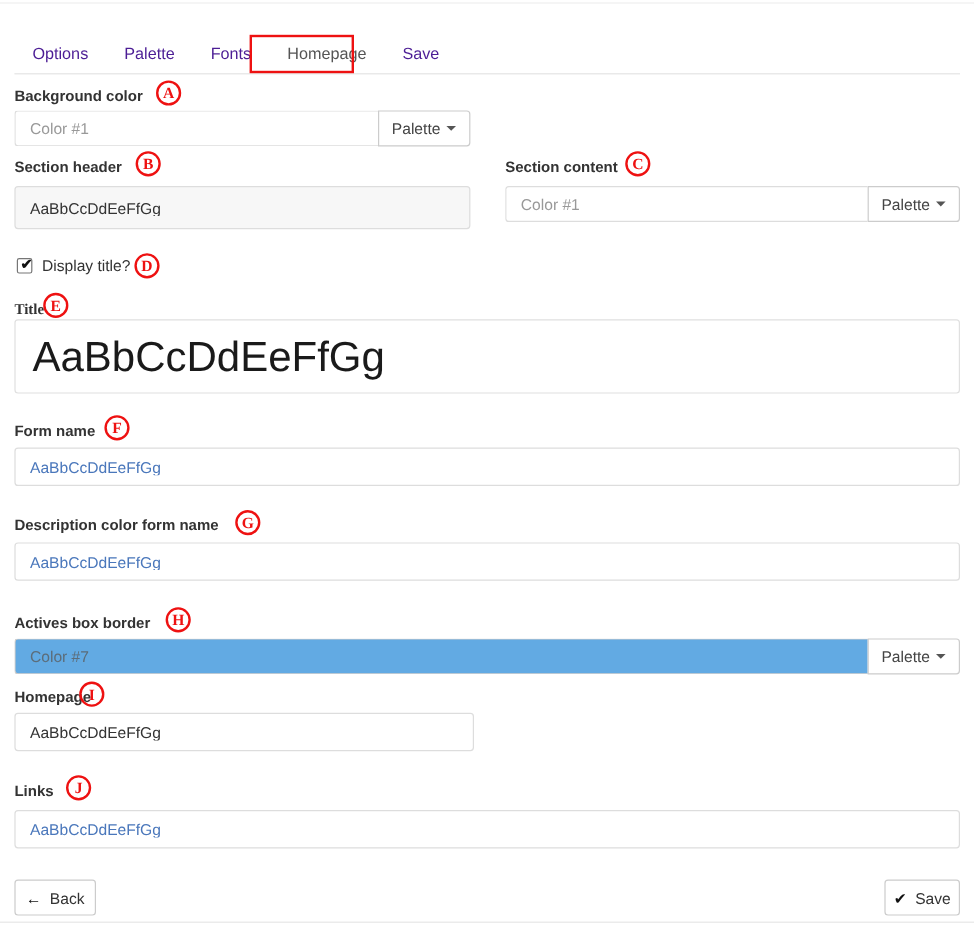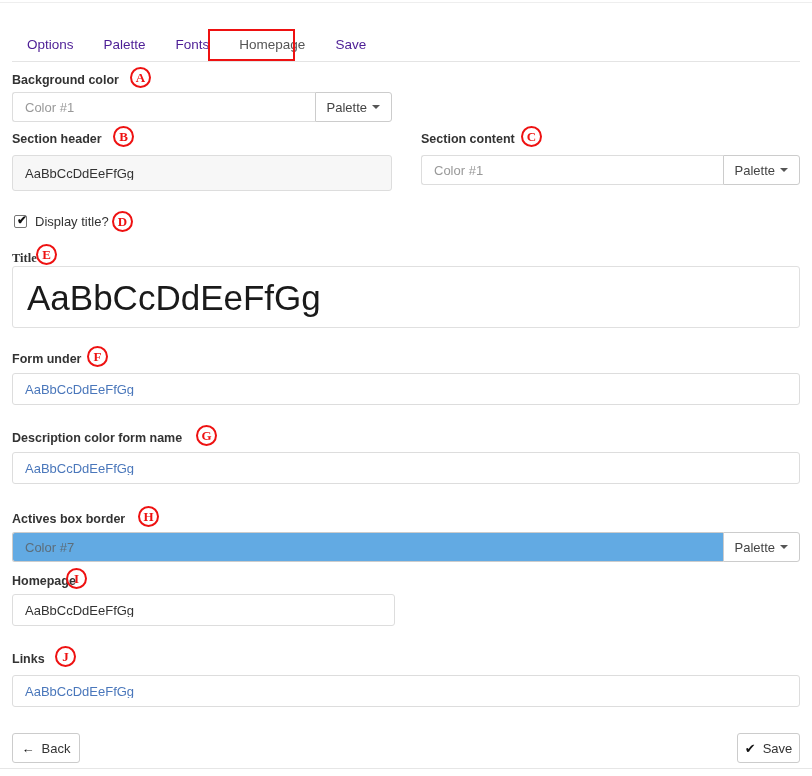--- a/index.html
+++ b/index.html
@@ -296,21 +296,21 @@
 </div>
 <div class="anno" style="left:112px; top:211px;">D</div>
 
 <div class="label" style="left:12px; top:252px;font-family:Liberation Serif, serif;">Title</div>
 <div class="anno" style="left:36px; top:244px;">E</div>
 
 <div class="title-field" style="left:12px; top:266px; width:788px; height:62px;">
   <span class="val">AaBbCcDdEeFfGg</span>
 </div>
 
-<div class="label" style="left:12px; top:353px;">Form under</div>
+<div class="label" style="left:12px; top:353px;">Form name</div>
 <div class="anno" style="left:87px; top:346px;">F</div>
 
 <div class="field blue-text" style="left:12px; top:373px; width:788px; height:32px;">
   <span class="val">AaBbCcDdEeFfGg</span>
 </div>
 
 <div class="label" style="left:12px; top:432px;">Description color form name</div>
 <div class="anno" style="left:196px; top:425px;">G</div>
 
 <div class="field blue-text" style="left:12px; top:452px; width:788px; height:32px;">

